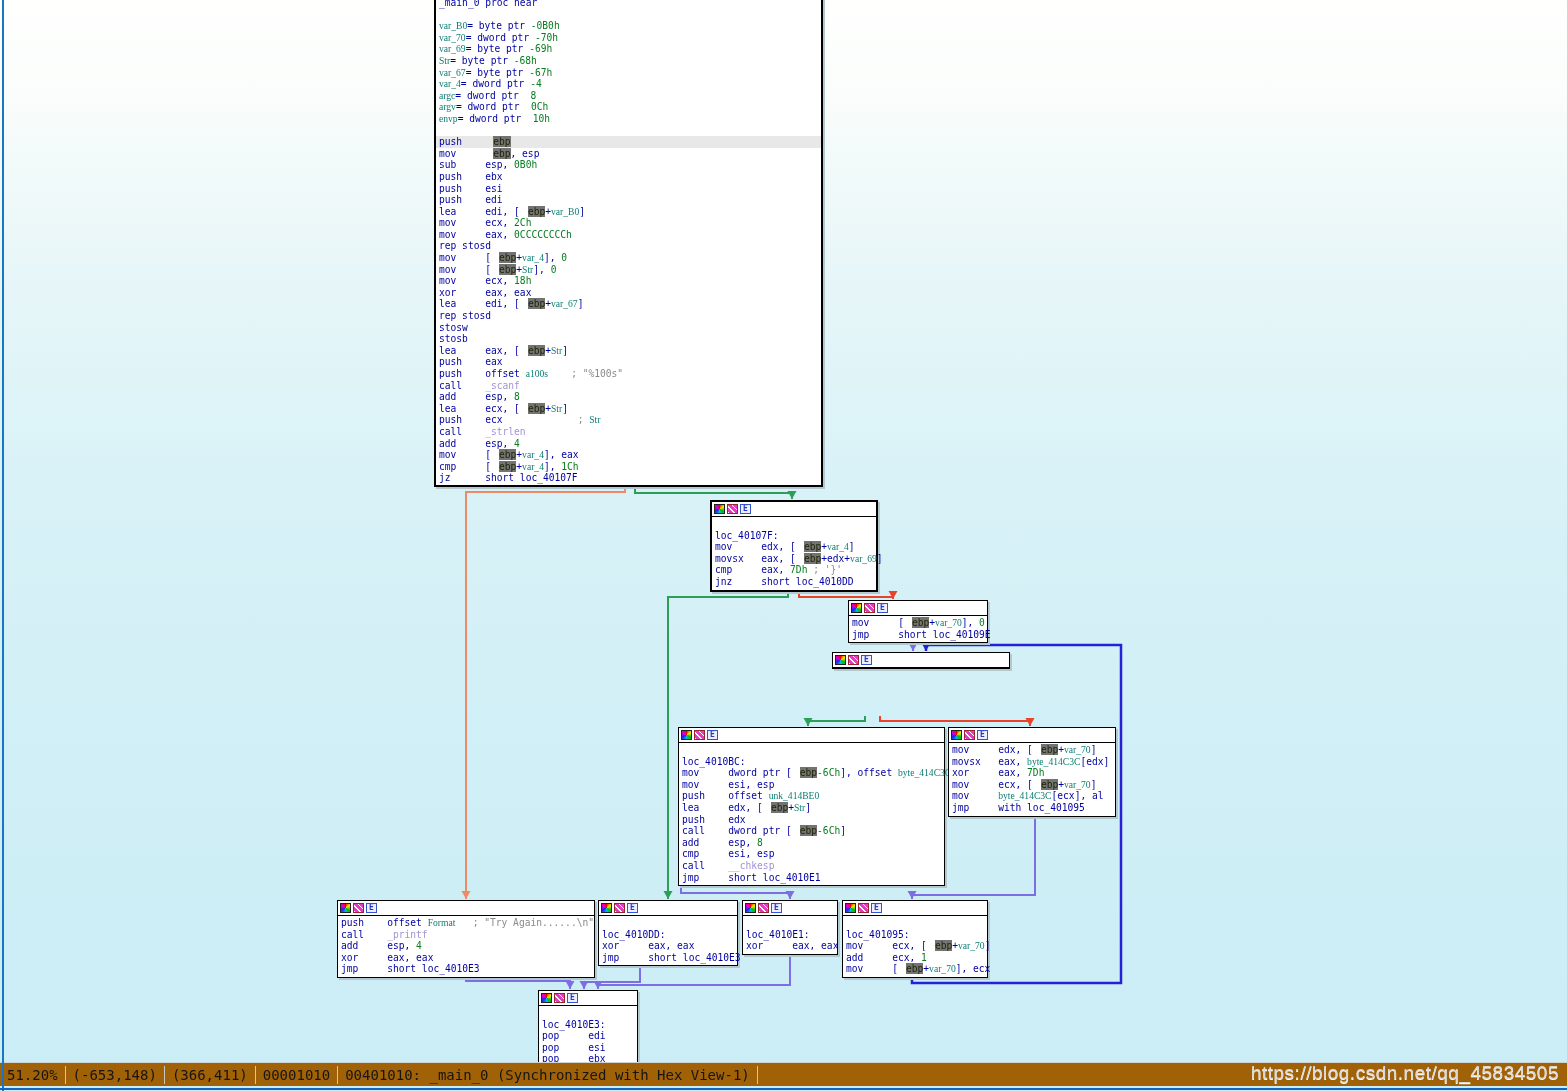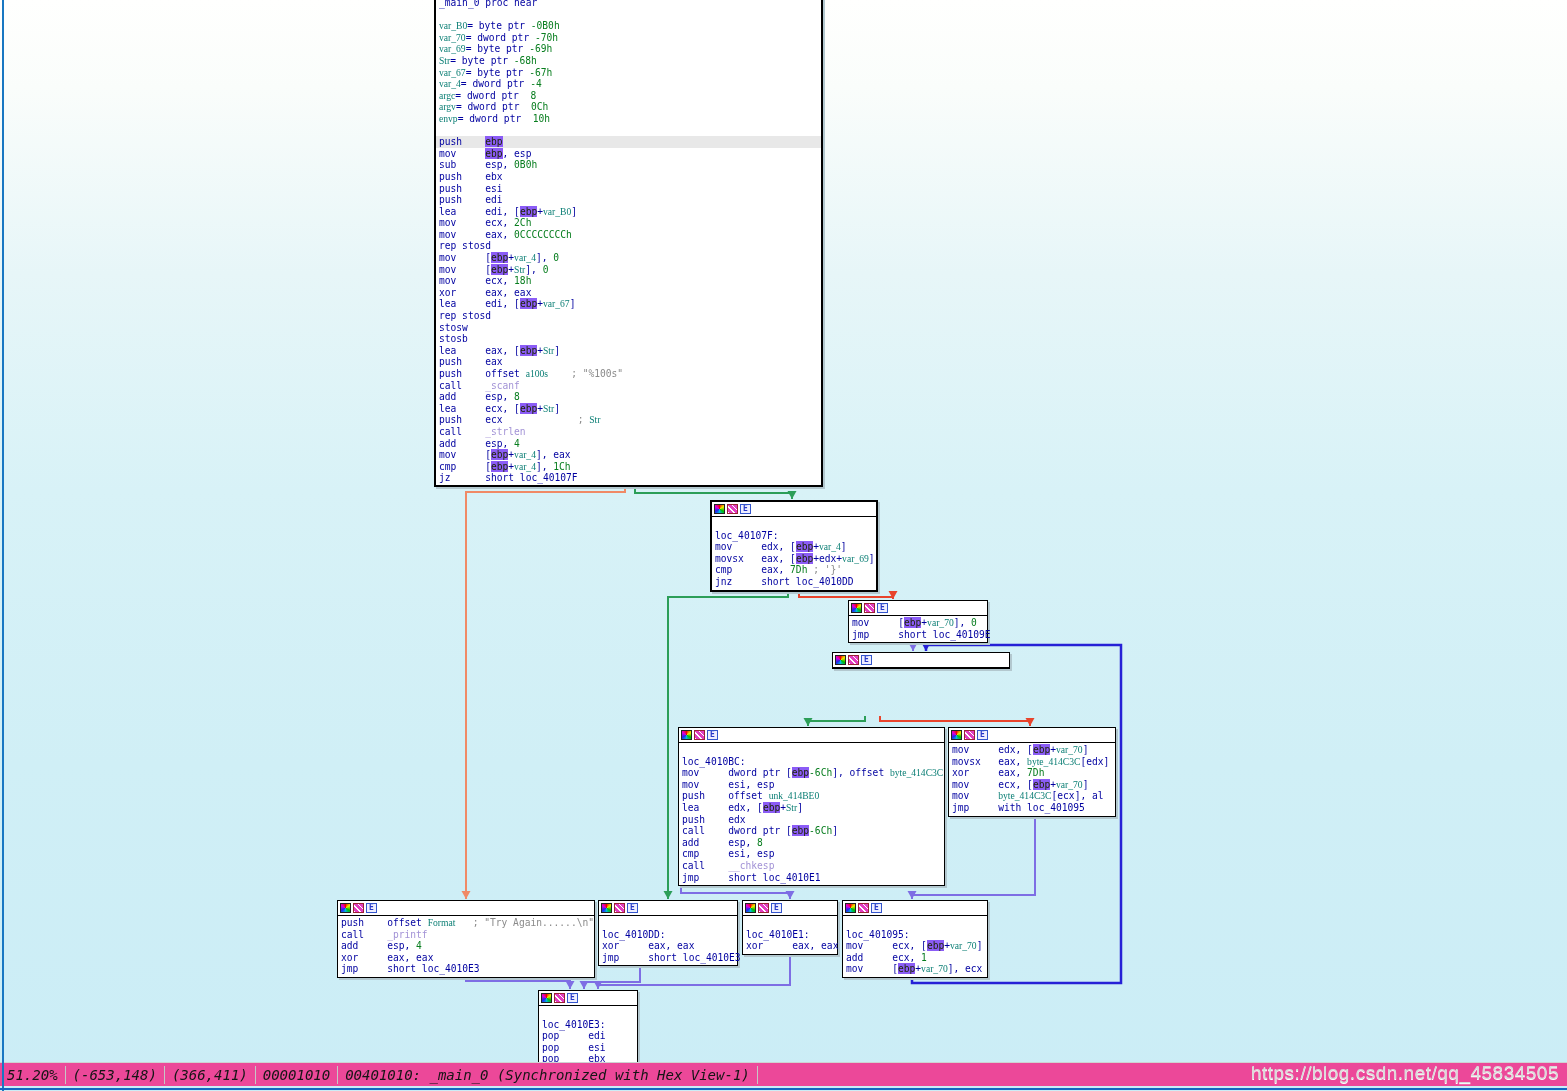--- a/index.html
+++ b/index.html
@@ -22,23 +22,23 @@
         background:repeating-linear-gradient(45deg,#fff 0 1px,#e23cc0 1px 4px);}
   .icon[data-icon="text-view-icon"]{border:1px solid #35c;background:#eef;}
   .body{padding:1px 3px 2px 3px;}
   .line{white-space:pre;height:11.6px;line-height:11.6px;font-size:9.6px;color:#0000a0;}
   .line.cur{background:#e8e8e8;margin:0 -3px;padding:0 3px;}
   .tk{color:#0000a0;}
   .tv{color:#0a7e74;font-family:Liberation Serif, serif;}
   .tn{color:#077d1e;}
   .tc{color:#8a8a8a;}
   .ti{color:#a292d6;}
-  .th{background:#8b5cf6;color:#1c2400;}
-  #statusbar{position:absolute;left:0;top:1062px;width:1567px;height:24px;background:#ec4899;
-             border-top:1px solid #cfd2d2;display:flex;align-items:center;z-index:10;box-sizing:border-box;font-style:italic;}
+  .th{background:#737373;color:#1c2400;margin-left:8px;}
+  #statusbar{position:absolute;left:0;top:1062px;width:1567px;height:24px;background:#a16207;
+             border-top:1px solid #cfd2d2;display:flex;align-items:center;z-index:10;box-sizing:border-box;}
   .seg{font-size:14px;color:#151515;padding:1px 7px;border-right:1px solid #c6c6c6;white-space:pre;}
   #watermark{position:absolute;right:8px;top:1060px;height:26px;line-height:26px;z-index:12;
              font-family:"Liberation Sans",sans-serif;font-weight:normal;font-size:19px;color:#d9d9d9;
              text-shadow:0 1px 0 #ffffff;letter-spacing:.5px;}
   #leftline{position:absolute;left:2px;top:0;bottom:0;width:2px;background:#1877c2;z-index:11;}
   #bottomline{position:absolute;left:0;right:0;bottom:1px;height:2px;background:#1565c0;z-index:11;}
 </style>
 </head>
 <body>
 

